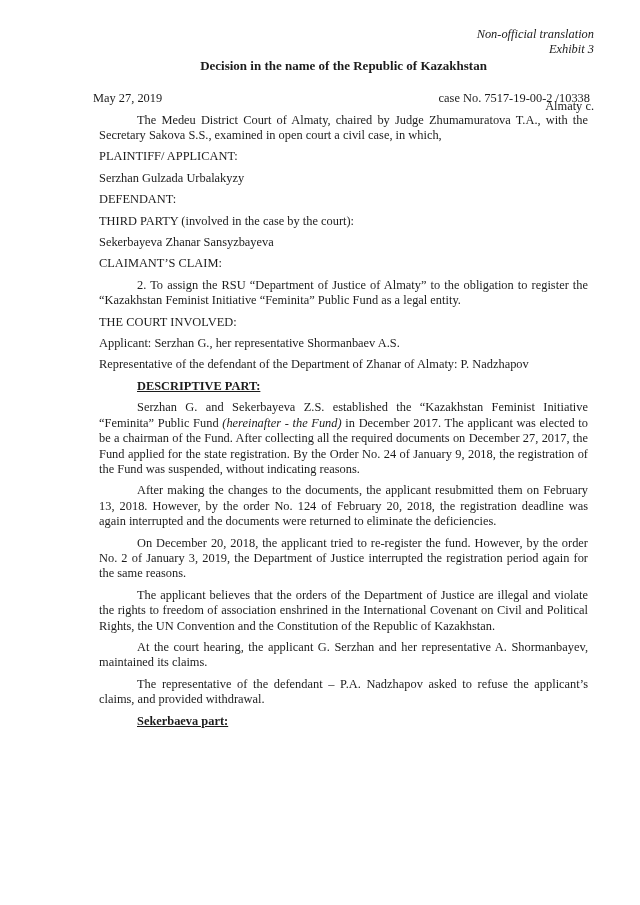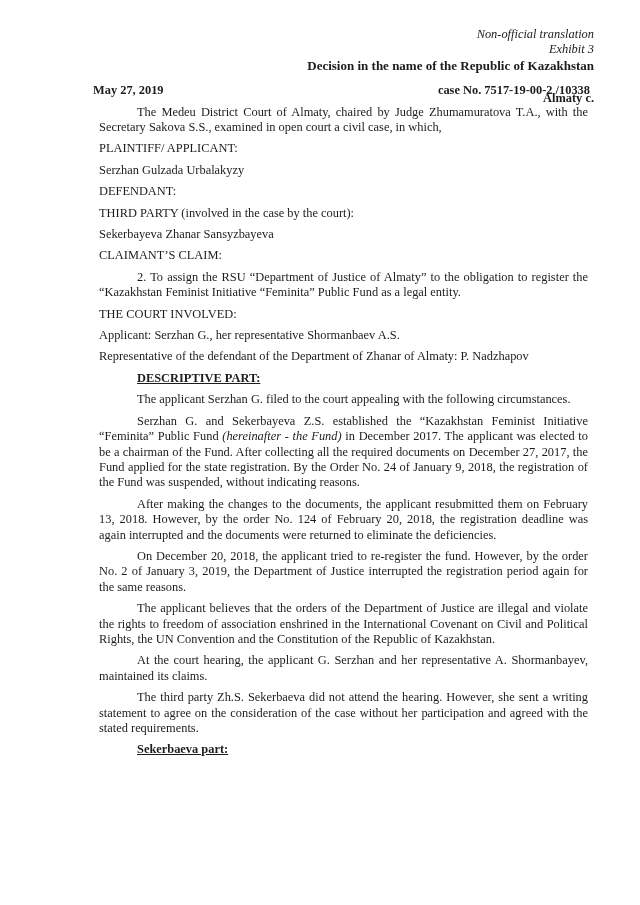--- a/index.html
+++ b/index.html
@@ -18,29 +18,28 @@
     font-size: 12.4px;
     line-height: 15.4px;
     padding: 27px 46px 20px 93px;
     overflow: hidden;
   }
   .hdr-right {
     text-align: right;
     font-style: italic;
   }
   .doc-title {
-    text-align: right;
+    text-align: center;
     font-weight: bold;
     font-size: 13px;
   }
   .case-row {
     position: relative;
-    margin-top: 10px;
+    margin-top: 18px;
     height: 15.4px;
-    font-weight: bold;
   }
   .cr-left  { position: absolute; left: 0; top: 0; }
   .cr-center{ position: absolute; left: 0; right: 4px; top: 0; text-align: right; }
   .cr-right { position: absolute; right: 0; top: 8px; }
   p.para {
     margin: 6px;
     padding: 0;
   }
   .mt1 { margin-top: 14px; }
   .mt2 { margin-top: 30px; }
@@ -80,25 +79,24 @@
   <p class="para mt1">CLAIMANT’S CLAIM:</p>
   <p class="para indent justify">2. To assign the RSU “Department of Justice of Almaty” to the obligation to register the “Kazakhstan Feminist Initiative “Feminita” Public Fund as a legal entity.</p>
 
   <p class="para mt1">THE COURT INVOLVED:</p>
 
   <p class="para mt1">Applicant: Serzhan G., her representative Shormanbaev A.S.</p>
   <p class="para">Representative of the defendant of the Department of Zhanar of Almaty: P. Nadzhapov</p>
 
   <p class="para indent mt1"><span class="uh">DESCRIPTIVE PART:</span></p>
 
-  <p class="para indent justify">The applicant Serzhan G. filed to the court appealing with the following circumstances.</p>
 
   <p class="para indent justify"><span>Serzhan G. and Sekerbayeva Z.S. established the “Kazakhstan Feminist Initiative “Feminita” Public Fund </span><em>(hereinafter - the Fund)</em><span> in December 2017. The applicant was elected to be a chairman of the Fund. After collecting all the required documents on December 27, 2017, the Fund applied for the state registration. By the Order No. 24 of January 9, 2018, the registration of the Fund was suspended, without indicating reasons.</span></p>
 
   <p class="para indent justify">After making the changes to the documents, the applicant resubmitted them on February 13, 2018. However, by the order No. 124 of February 20, 2018, the registration deadline was again interrupted and the documents were returned to eliminate the deficiencies.</p>
   <p class="para indent justify">On December 20, 2018, the applicant tried to re-register the fund. However, by the order No. 2 of January 3, 2019, the Department of Justice interrupted the registration period again for the same reasons.</p>
   <p class="para indent justify">The applicant believes that the orders of the Department of Justice are illegal and violate the rights to freedom of association enshrined in the International Covenant on Civil and Political Rights, the UN Convention and the Constitution of the Republic of Kazakhstan.</p>
   <p class="para indent justify">At the court hearing, the applicant G. Serzhan and her representative A. Shormanbayev, maintained its claims.</p>
-  <p class="para indent justify">The third party Zh.S. Sekerbaeva did not attend the hearing. However, she sent a writing statement to agree on the consideration of the case without her participation and agreed with the stated requirements.</p>
+  <p class="para indent justify">The representative of the defendant – P.A. Nadzhapov asked to refuse the applicant’s claims, and provided withdrawal.</p>
 
   <p class="para indent"><span class="uh">Sekerbaeva part:</span></p>
 
 </div>
 
 </body></html>

